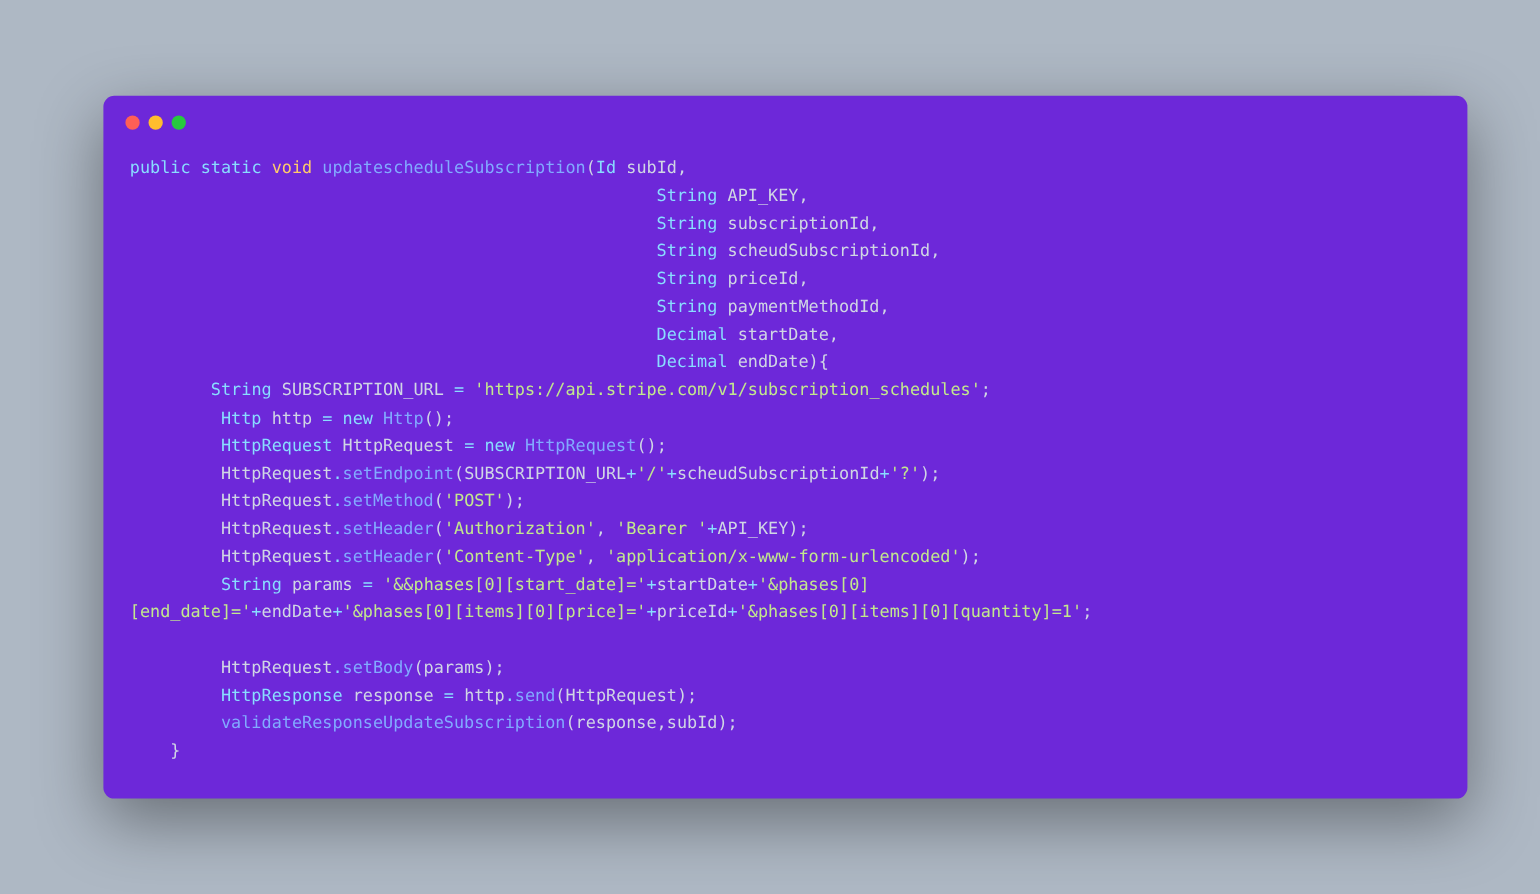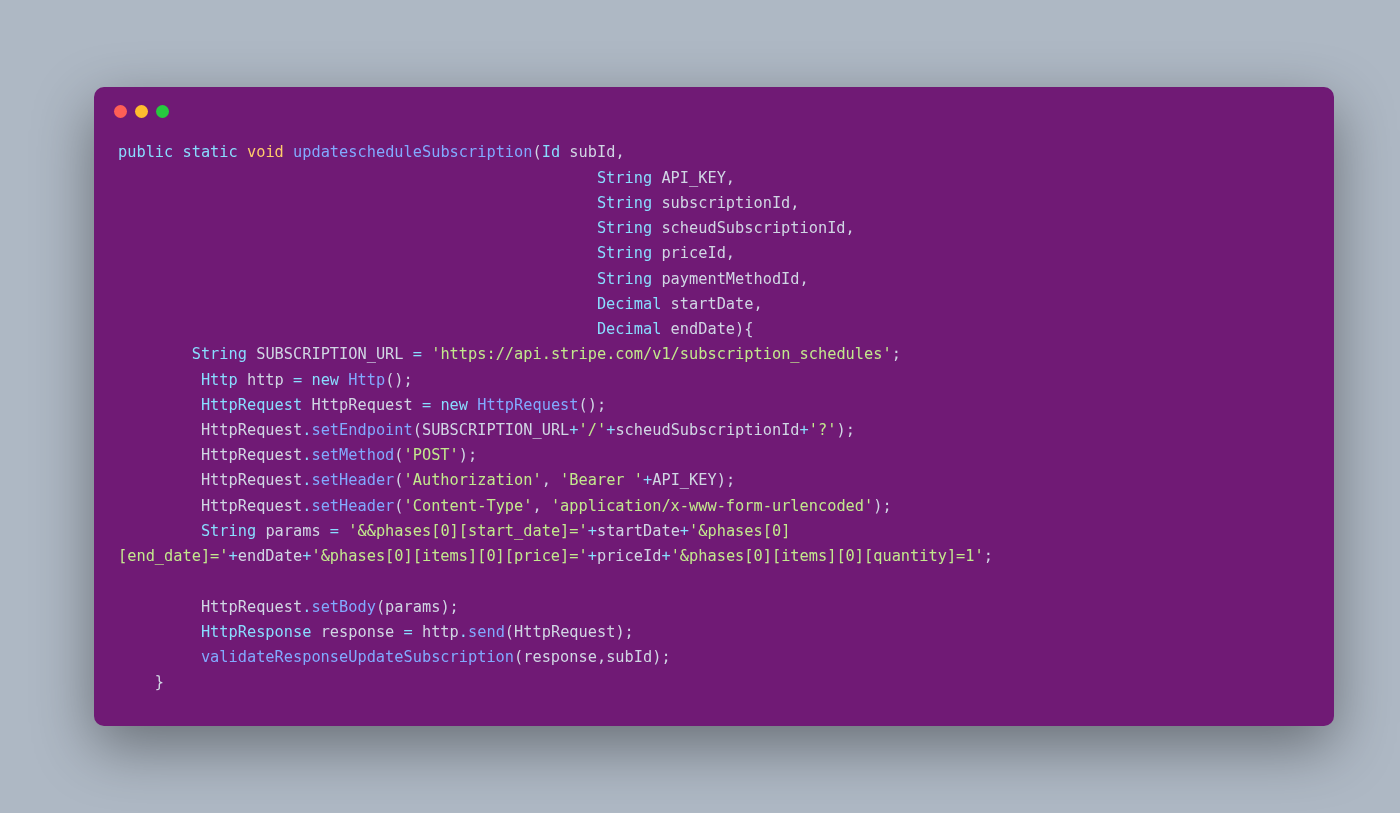--- a/index.html
+++ b/index.html
@@ -10,21 +10,21 @@
     body {
       background: #aeb8c4;
       width: 1400px;
       height: 813px;
       display: flex;
       align-items: center;
       justify-content: center;
       font-family: 'SF Mono', 'Monaco', 'Menlo', 'Consolas', monospace;
     }
     .window {
-      background: #701a75;
+      background: #6d28d9;
       width: 1240px;
       border-radius: 10px;
       box-shadow: 0 20px 60px rgba(0,0,0,0.4);
       overflow: hidden;
       margin-left: 28px;
     }
     .titlebar {
       padding: 18px 20px 8px 20px;
       display: flex;
       gap: 8px;

